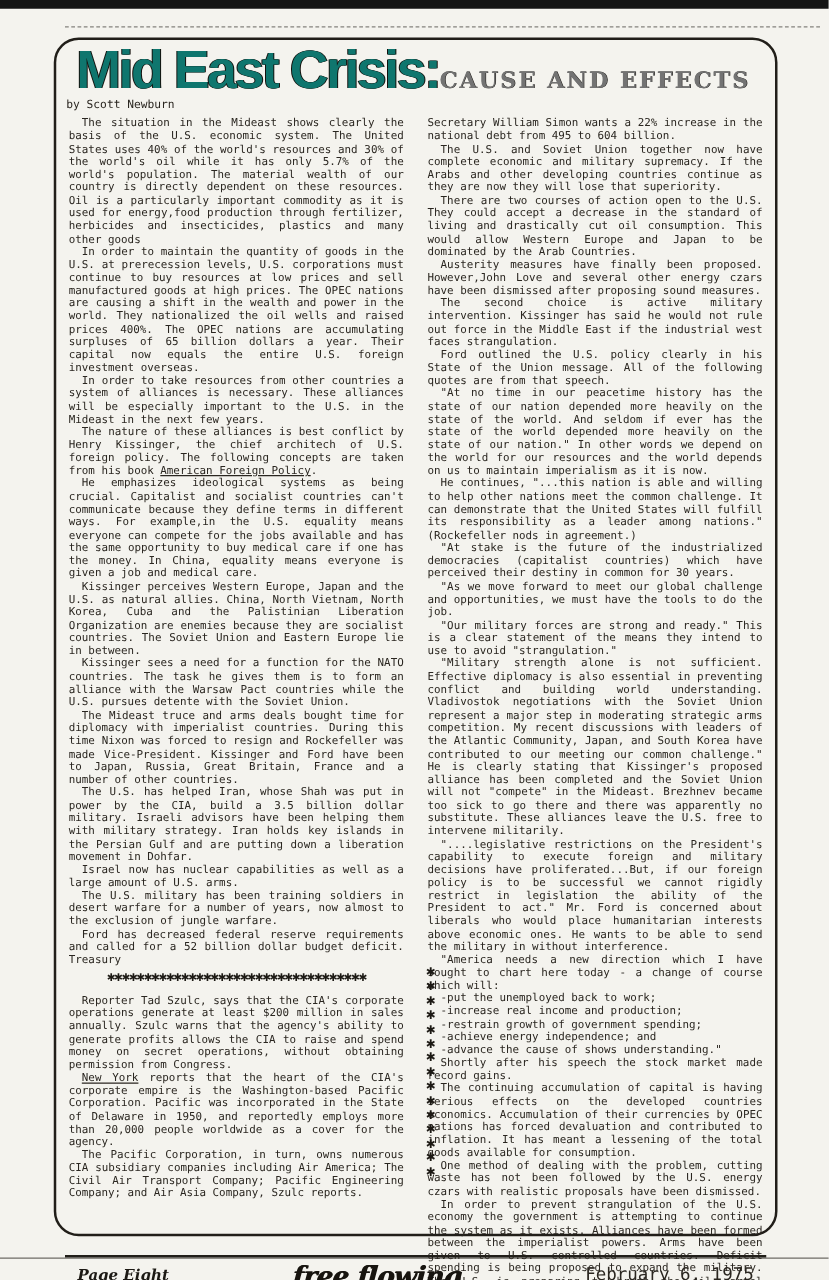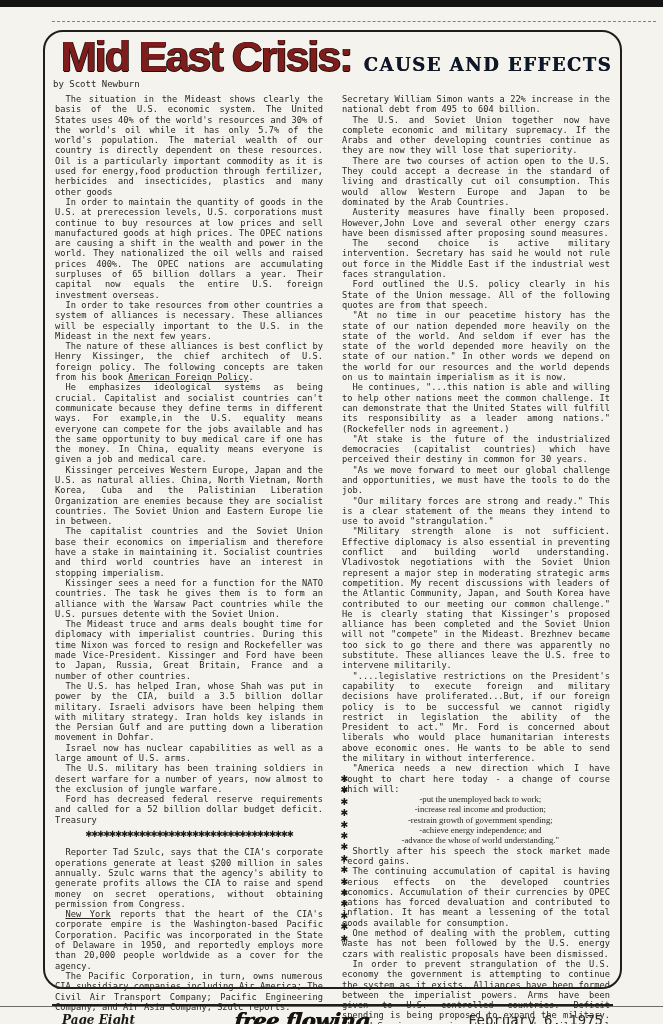--- a/index.html
+++ b/index.html
@@ -14,38 +14,38 @@
   .scan-line-bottom{position:absolute;top:1006px;left:0;width:663px;border-top:1.5px solid #6e6c66;}
 
   .content-box{
     position:absolute;left:43px;top:30px;width:579px;height:959px;
     box-sizing:border-box;border:2.5px solid #211e19;border-radius:20px;
     padding:3px 8px 0;
   }
   .masthead{display:flex;align-items:baseline;margin:0 0 0 8px;white-space:nowrap;}
   .title-main{
     font-family:"Liberation Sans",sans-serif;font-weight:bold;
-    font-size:43px;line-height:1.0;letter-spacing:-2px;color:#7f1d1d;
+    font-size:43px;line-height:1.0;letter-spacing:-2px;color:#0f766e;
     text-shadow:0.8px 0 0 #14110d,-0.8px 0 0 #14110d,0 0.5px 0 #14110d;
   }
   .title-sub{
     font-family:"DejaVu Serif",serif;font-weight:bold;
-    font-size:18px;letter-spacing:1.5px;margin-left:12px;color:#0f172a;
+    font-size:18px;letter-spacing:1.5px;color:#737373;
     text-shadow:0.4px 0 0 #14110d;
   }
   .byline{font-size:9px;text-align:left;margin:1px 0 5px;color:#2a2620;}
 
   .columns{
     display:flex;gap:19px;padding:0 2px;
     font-size:8.7px;line-height:10.3px;text-align:justify;
   }
   .col{width:283px;}
   .para{margin:0;text-indent:2ch;}
   .para.noindent{text-indent:0;}
-  .para.list{text-indent:0;padding-left:2ch;text-align:center;font-family:Liberation Serif, serif;}
+  .para.list{text-indent:0;padding-left:2ch;text-align:left;}
   .para .u{text-decoration:underline;}
   .asterisk-row{
     margin:4px 0 8px;text-indent:0;text-align:center;
     font-family:"DejaVu Sans",sans-serif;font-weight:bold;
     font-size:8.5px;letter-spacing:-1.2px;color:#1c1914;
   }
   .gutter-asterisks{
     position:absolute;left:294px;top:741px;width:11px;
     font-family:"DejaVu Sans",sans-serif;font-weight:bold;
     font-size:9.5px;line-height:11.4px;word-break:break-all;text-align:center;color:#1c1914;
@@ -82,52 +82,51 @@
   <div class="byline">by Scott Newburn</div>
 
   <div class="columns">
     <div class="col">
         <p class="para">The situation in the Mideast shows clearly the basis of the U.S. economic system. The United States uses 40% of the world's resources and 30% of the world's oil while it has only 5.7% of the world's population. The material wealth of our country is directly dependent on these resources. Oil is a particularly important commodity as it is used for energy,food production through fertilizer, herbicides and insecticides, plastics and many other goods</p>
         <p class="para">In order to maintain the quantity of goods in the U.S. at prerecession levels, U.S. corporations must continue to buy resources at low prices and sell manufactured goods at high prices. The OPEC nations are causing a shift in the wealth and power in the world. They nationalized the oil wells and raised prices 400%. The OPEC nations are accumulating surpluses of 65 billion dollars a year. Their capital now equals the entire U.S. foreign investment overseas.</p>
         <p class="para">In order to take resources from other countries a system of alliances is necessary. These alliances will be especially important to the U.S. in the Mideast in the next few years.</p>
         <p class="para"><span>The nature of these alliances is best conflict by Henry Kissinger, the chief architech of U.S. foreign policy. The following concepts are taken from his book </span><span class="u">American Foreign Policy</span><span>.</span></p>
         <p class="para">He emphasizes ideological systems as being crucial. Capitalist and socialist countries can't communicate because they define terms in different ways. For example,in the U.S. equality means everyone can compete for the jobs available and has the same opportunity to buy medical care if one has the money. In China, equality means everyone is given a job and medical care.</p>
         <p class="para">Kissinger perceives Western Europe, Japan and the U.S. as natural allies. China, North Vietnam, North Korea, Cuba and the Palistinian Liberation Organization are enemies because they are socialist countries. The Soviet Union and Eastern Europe lie in between.</p>
-        <p class="para">The capitalist countries and the Soviet Union base their economics on imperialism and therefore have a stake in maintaining it. Socialist countries and third world countries have an interest in stopping imperialism.</p>
         <p class="para">Kissinger sees a need for a function for the NATO countries. The task he gives them is to form an alliance with the Warsaw Pact countries while the U.S. pursues detente with the Soviet Union.</p>
         <p class="para">The Mideast truce and arms deals bought time for diplomacy with imperialist countries. During this time Nixon was forced to resign and Rockefeller was made Vice-President. Kissinger and Ford have been to Japan, Russia, Great Britain, France and a number of other countries.</p>
         <p class="para">The U.S. has helped Iran, whose Shah was put in power by the CIA, build a 3.5 billion dollar military. Israeli advisors have been helping them with military strategy. Iran holds key islands in the Persian Gulf and are putting down a liberation movement in Dohfar.</p>
         <p class="para">Israel now has nuclear capabilities as well as a large amount of U.S. arms.</p>
         <p class="para">The U.S. military has been training soldiers in desert warfare for a number of years, now almost to the exclusion of jungle warfare.</p>
         <p class="para">Ford has decreased federal reserve requirements and called for a 52 billion dollar budget deficit. Treasury</p>
         <p class="asterisk-row">✱✱✱✱✱✱✱✱✱✱✱✱✱✱✱✱✱✱✱✱✱✱✱✱✱✱✱✱✱✱✱✱✱✱✱</p>
         <p class="para">Reporter Tad Szulc, says that the CIA's corporate operations generate at least $200 million in sales annually. Szulc warns that the agency's ability to generate profits allows the CIA to raise and spend money on secret operations, without obtaining permission from Congress.</p>
         <p class="para"><span class="u">New York</span><span> reports that the heart of the CIA's corporate empire is the Washington-based Pacific Corporation. Pacific was incorporated in the State of Delaware in 1950, and reportedly employs more than 20,000 people worldwide as a cover for the agency.</span></p>
         <p class="para">The Pacific Corporation, in turn, owns numerous CIA subsidiary companies including Air America; The Civil Air Transport Company; Pacific Engineering Company; and Air Asia Company, Szulc reports.</p>
       </div>
     <div class="col">
         <p class="para noindent">Secretary William Simon wants a 22% increase in the national debt from 495 to 604 billion.</p>
         <p class="para">The U.S. and Soviet Union together now have complete economic and military supremacy. If the Arabs and other developing countries continue as they are now they will lose that superiority.</p>
         <p class="para">There are two courses of action open to the U.S. They could accept a decrease in the standard of living and drastically cut oil consumption. This would allow Western Europe and Japan to be dominated by the Arab Countries.</p>
         <p class="para">Austerity measures have finally been proposed. However,John Love and several other energy czars have been dismissed after proposing sound measures.</p>
-        <p class="para">The second choice is active military intervention. Secretary has said he would not rule out force in the Middle East if the industrial west faces strangulation.</p>
+        <p class="para">The second choice is active military intervention. Kissinger has said he would not rule out force in the Middle East if the industrial west faces strangulation.</p>
         <p class="para">Ford outlined the U.S. policy clearly in his State of the Union message. All of the following quotes are from that speech.</p>
         <p class="para">"At no time in our peacetime history has the state of our nation depended more heavily on the state of the world. And seldom if ever has the state of the world depended more heavily on the state of our nation." In other words we depend on the world for our resources and the world depends on us to maintain imperialism as it is now.</p>
         <p class="para">He continues, "...this nation is able and willing to help other nations meet the common challenge. It can demonstrate that the United States will fulfill its responsibility as a leader among nations." (Rockefeller nods in agreement.)</p>
         <p class="para">"At stake is the future of the industrialized democracies (capitalist countries) which have perceived their destiny in common for 30 years.</p>
         <p class="para">"As we move forward to meet our global challenge and opportunities, we must have the tools to do the job.</p>
         <p class="para">"Our military forces are strong and ready." This is a clear statement of the means they intend to use to avoid "strangulation."</p>
         <p class="para">"Military strength alone is not sufficient. Effective diplomacy is also essential in preventing conflict and building world understanding. Vladivostok negotiations with the Soviet Union represent a major step in moderating strategic arms competition. My recent discussions with leaders of the Atlantic Community, Japan, and South Korea have contributed to our meeting our common challenge." He is clearly stating that Kissinger's proposed alliance has been completed and the Soviet Union will not "compete" in the Mideast. Brezhnev became too sick to go there and there was apparently no substitute. These alliances leave the U.S. free to intervene militarily.</p>
         <p class="para">"....legislative restrictions on the President's capability to execute foreign and military decisions have proliferated...But, if our foreign policy is to be successful we cannot rigidly restrict in legislation the ability of the President to act." Mr. Ford is concerned about liberals who would place humanitarian interests above economic ones. He wants to be able to send the military in without interference.</p>
         <p class="para">"America needs a new direction which I have sought to chart here today - a change of course which will:</p>
         <p class="para list">-put the unemployed back to work;</p>
         <p class="para list">-increase real income and production;</p>
         <p class="para list">-restrain growth of government spending;</p>
         <p class="para list">-achieve energy independence; and</p>
-        <p class="para list">-advance the whose of world understanding."</p>
+        <p class="para list">-advance the cause of shows understanding."</p>
         <p class="para">Shortly after his speech the stock market made record gains.</p>
         <p class="para">The continuing accumulation of capital is having serious effects on the developed countries economics. Accumulation of their currencies by OPEC nations has forced devaluation and contributed to inflation. It has meant a lessening of the total goods available for consumption.</p>
         <p class="para">One method of dealing with the problem, cutting waste has not been followed by the U.S. energy czars with realistic proposals have been dismissed.</p>
         <p class="para">In order to prevent strangulation of the U.S. economy the government is attempting to continue the system as it exists. Alliances have been formed between the imperialist powers. Arms have been given to U.S. controlled countries. Deficit spending is being proposed to expand the military. The U.S. is preparing to break the oil cartel militarily without interference from the Soviet Union or the capitalist countries.</p>
       </div>
   </div>
 
   <div class="gutter-asterisks">✱✱✱✱✱✱✱✱✱✱✱✱✱✱✱</div>
 
   <div class="footer">

